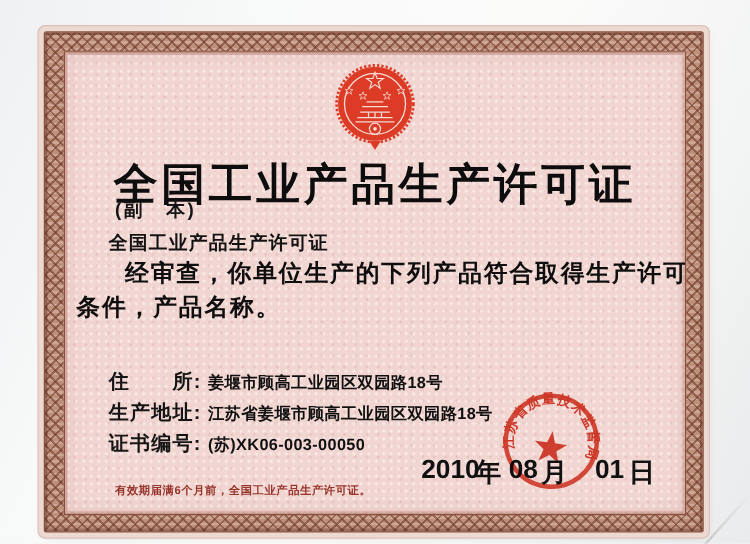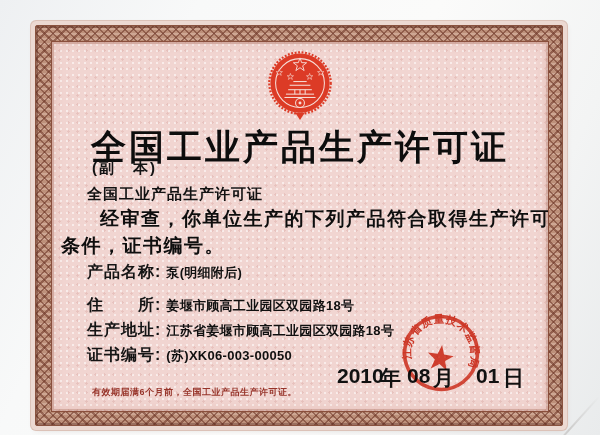--- a/index.html
+++ b/index.html
@@ -115,25 +115,22 @@
         </g>
         <circle cx="50" cy="70" r="2" fill="#f6ddd7"></circle>
         <path d="M50,93 L43.5,83 L56.5,83 Z" fill="#dc3b26"></path>
       </svg>
 
       <div class="title">全国工业产品生产许可证</div>
       <div class="subtitle">(副　本)</div>
 
       <div class="company">全国工业产品生产许可证</div>
       <div class="stmt1">经审查，你单位生产的下列产品符合取得生产许可证</div>
-      <div class="stmt2">条件，证书编号。</div>
+      <div class="stmt2">条件，产品名称。</div>
 
-      <div class="row row-product">
-        <span class="lbl">产品名称:</span><span class="val">泵(明细附后)</span>
-      </div>
       <div class="row row-address">
         <span class="lbl">住　　所:</span><span class="val">姜堰市顾高工业园区双园路18号</span>
       </div>
       <div class="row row-prodsite">
         <span class="lbl">生产地址:</span><span class="val">江苏省姜堰市顾高工业园区双园路18号</span>
       </div>
       <div class="row row-certno">
         <span class="lbl">证书编号:</span><span class="val">(苏)XK06-003-00050</span>
       </div>
 

